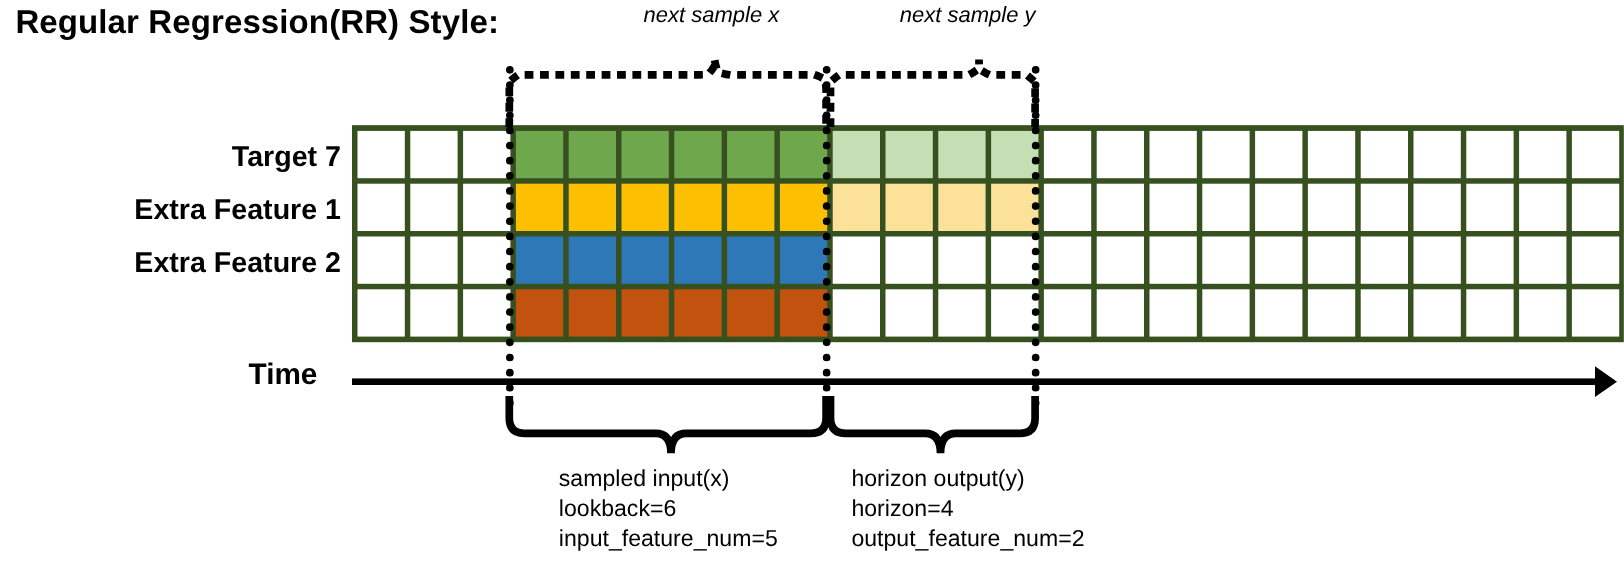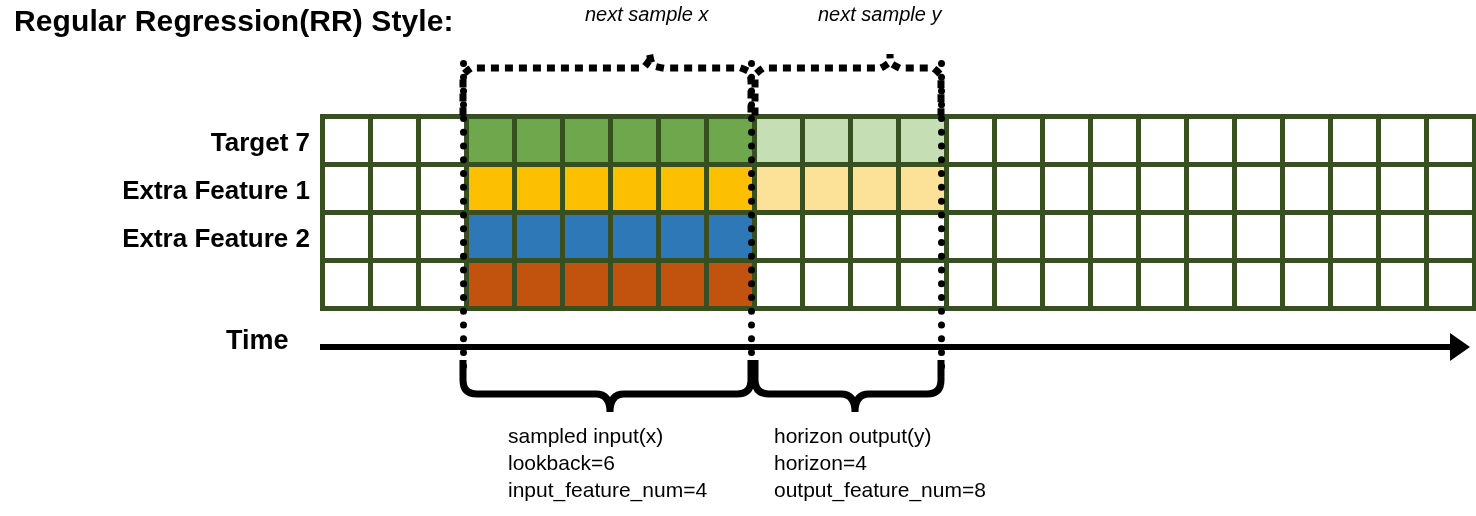--- a/index.html
+++ b/index.html
@@ -190,19 +190,19 @@
   <path d="M755,112 L755,82 Q755,68 769,68 L876,68 Q890,68 890,54 Q890,68 904,68 L927,68 Q941,68 941,82 L941,112" fill="none" stroke="#000" stroke-width="7" stroke-dasharray="1 13" stroke-linecap="square"></path>
 
   <path d="M463,360 L463,380 Q463,394 477,394 L596,394 Q610,394 610,412 Q610,394 624,394 L737,394 Q751,394 751,380 L751,360" fill="none" stroke="#000" stroke-width="7" stroke-linecap="butt"></path>
 
   <path d="M755,360 L755,380 Q755,394 769,394 L841,394 Q855,394 855,412 Q855,394 869,394 L927,394 Q941,394 941,380 L941,360" fill="none" stroke="#000" stroke-width="7" stroke-linecap="butt"></path>
 </svg>
 
 <div class="abs caption" id="caption-x">
   <div>sampled input(x)</div>
   <div>lookback=6</div>
-  <div>input_feature_num=4</div>
+  <div>input_feature_num=5</div>
 </div>
 <div class="abs caption" id="caption-y">
   <div>horizon output(y)</div>
   <div>horizon=4</div>
-  <div>output_feature_num=8</div>
+  <div>output_feature_num=2</div>
 </div>
 
 </body></html>

